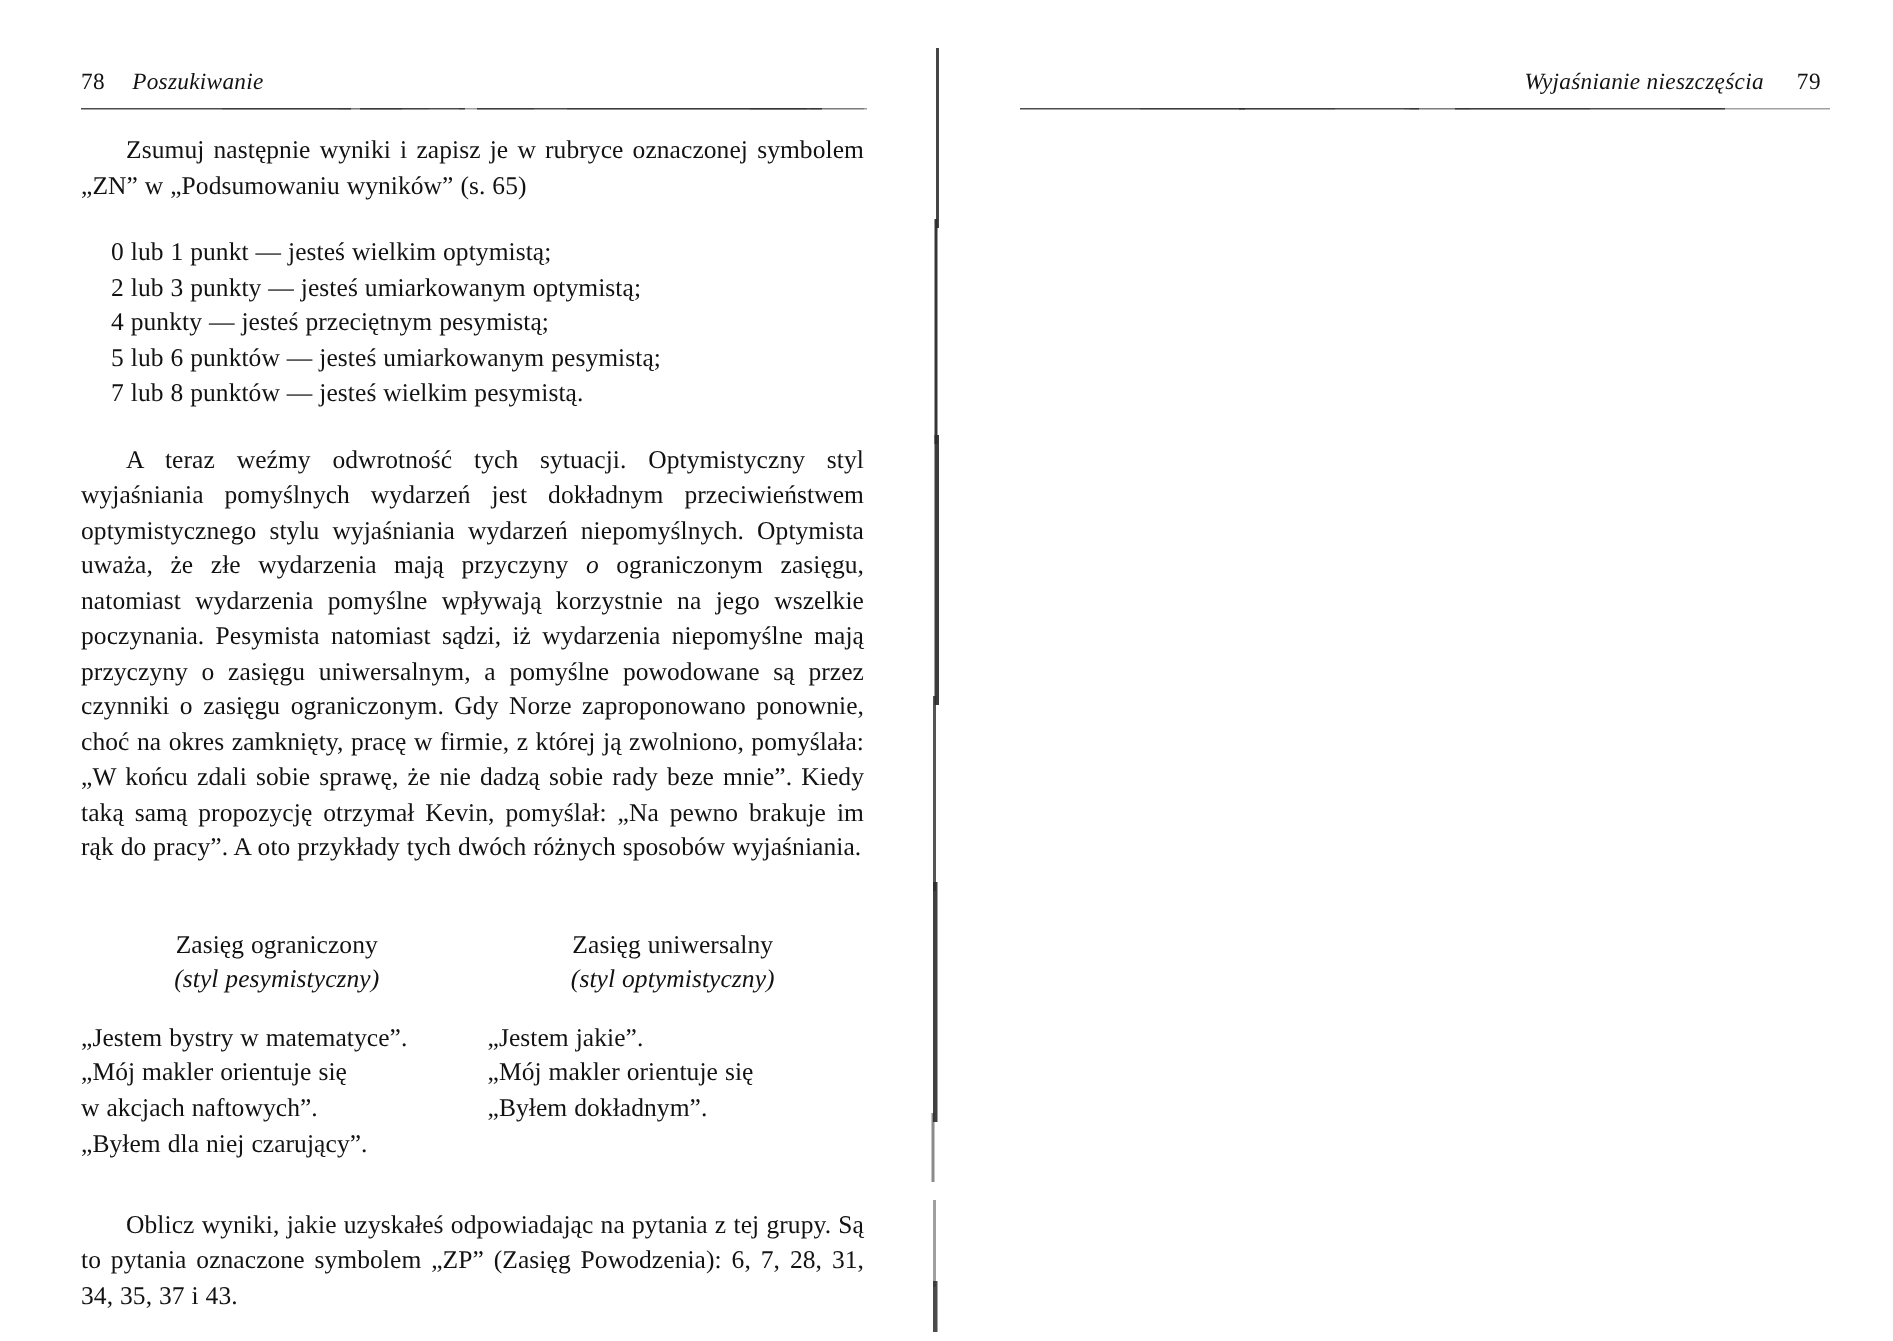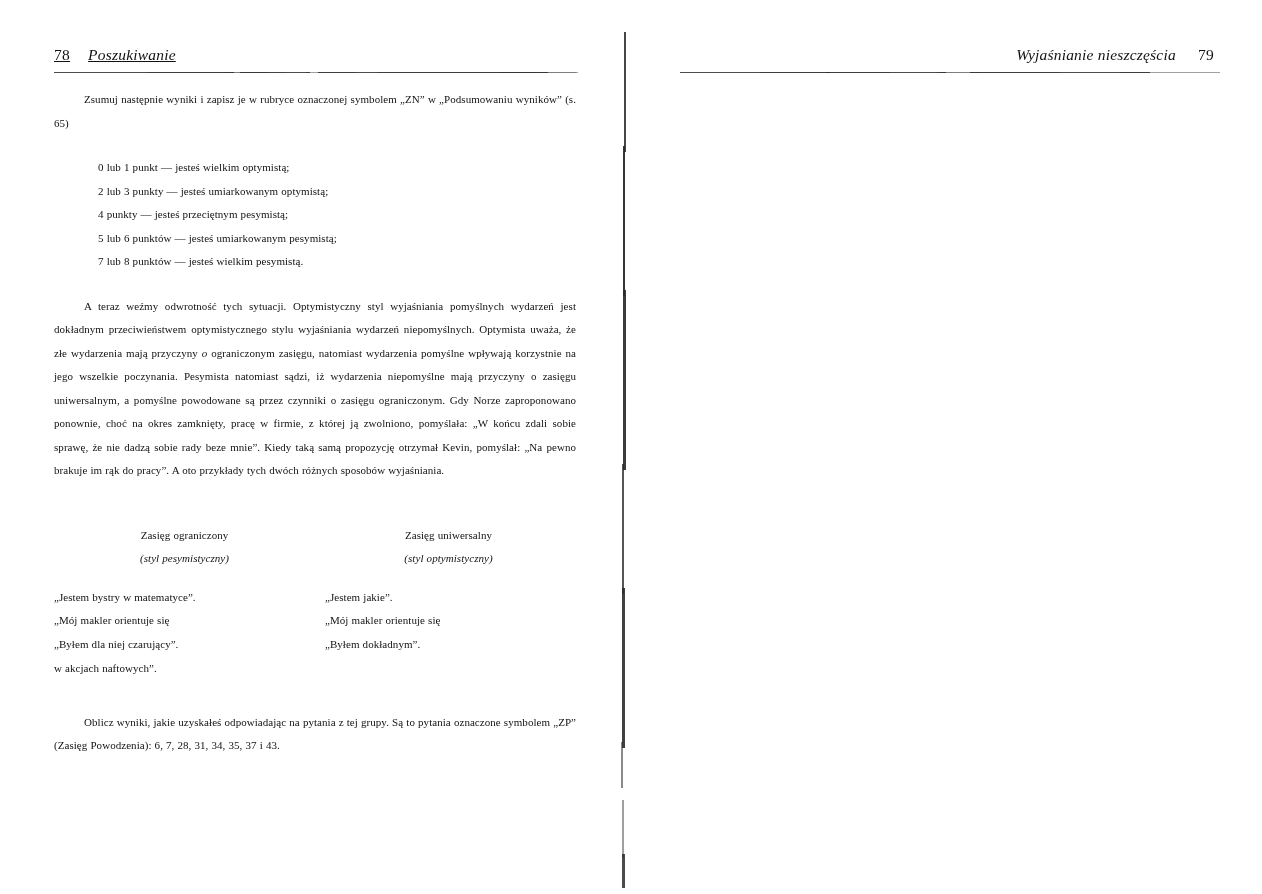--- a/index.html
+++ b/index.html
@@ -58,21 +58,21 @@
   .page.right { left: 640px; width: 622px; }
 
   
   .runhead {
     position: absolute;
     top: 46px;
     font-size: 15.5px;
     line-height: 18px;
     white-space: nowrap;
   }
-  .page.left  .runhead { left: 54px; text-decoration: underline; }
+  .page.left  .runhead { left: 54px; }
   .page.right .runhead { right: 48px; text-align: right; }
 
   .folio {
     font-style: normal;
     letter-spacing: .3px;
   }
   .runtitle {
     font-style: italic;
     letter-spacing: .2px;
   }
@@ -85,21 +85,21 @@
     height: 1px;
     background: #2d2d2d;
     opacity: .85;
   }
   .rule.fade { opacity: .45; }
   .rule.fade2 { opacity: .3; }
 
   
   .textblock {
     position: absolute;
-    font-size: 11px;
+    font-size: 17px;
     line-height: 23.5px;
     text-align: justify;
     text-justify: inter-word;
     letter-spacing: .05px;
     word-spacing: .3px;
   }
   .page.left  .textblock { left: 54px;  width: 522px; top: 88px; }
 
   p {
     margin: 0;
@@ -108,21 +108,21 @@
   .gap-md { height: 21px; }
   .gap-lg { height: 30px; }
 
   
   .scorelist {
     margin: 0;
     padding: 0;
     list-style: none;
     text-align: left;
   }
-  .page.left  .scorelist { margin-left: 44px; }
+  .page.left  .scorelist { margin-left: 20px; }
   .scorelist li {
     white-space: nowrap;
     line-height: 23.5px;
   }
 
   
   .cols {
     display: flex;
     width: 100%;
   }
@@ -201,22 +201,22 @@
       <div class="cols">
 
         <div class="col c1">
           <div class="head">
             <div class="h1">Zasięg ograniczony</div>
             <div class="h2">(styl pesymistyczny)</div>
           </div>
           <div class="quotes">
             <div>„Jestem bystry w matematyce”.</div>
             <div>„Mój makler orientuje się</div>
+            <div>w akcjach naftowych”.</div>
             <div>„Byłem dla niej czarujący”.</div>
-            <div>w akcjach naftowych”.</div>
           </div>
         </div>
 
         <div class="col c2">
           <div class="head">
             <div class="h1">Zasięg uniwersalny</div>
             <div class="h2">(styl optymistyczny)</div>
           </div>
           <div class="quotes">
             <div>„Jestem jakie”.</div>

